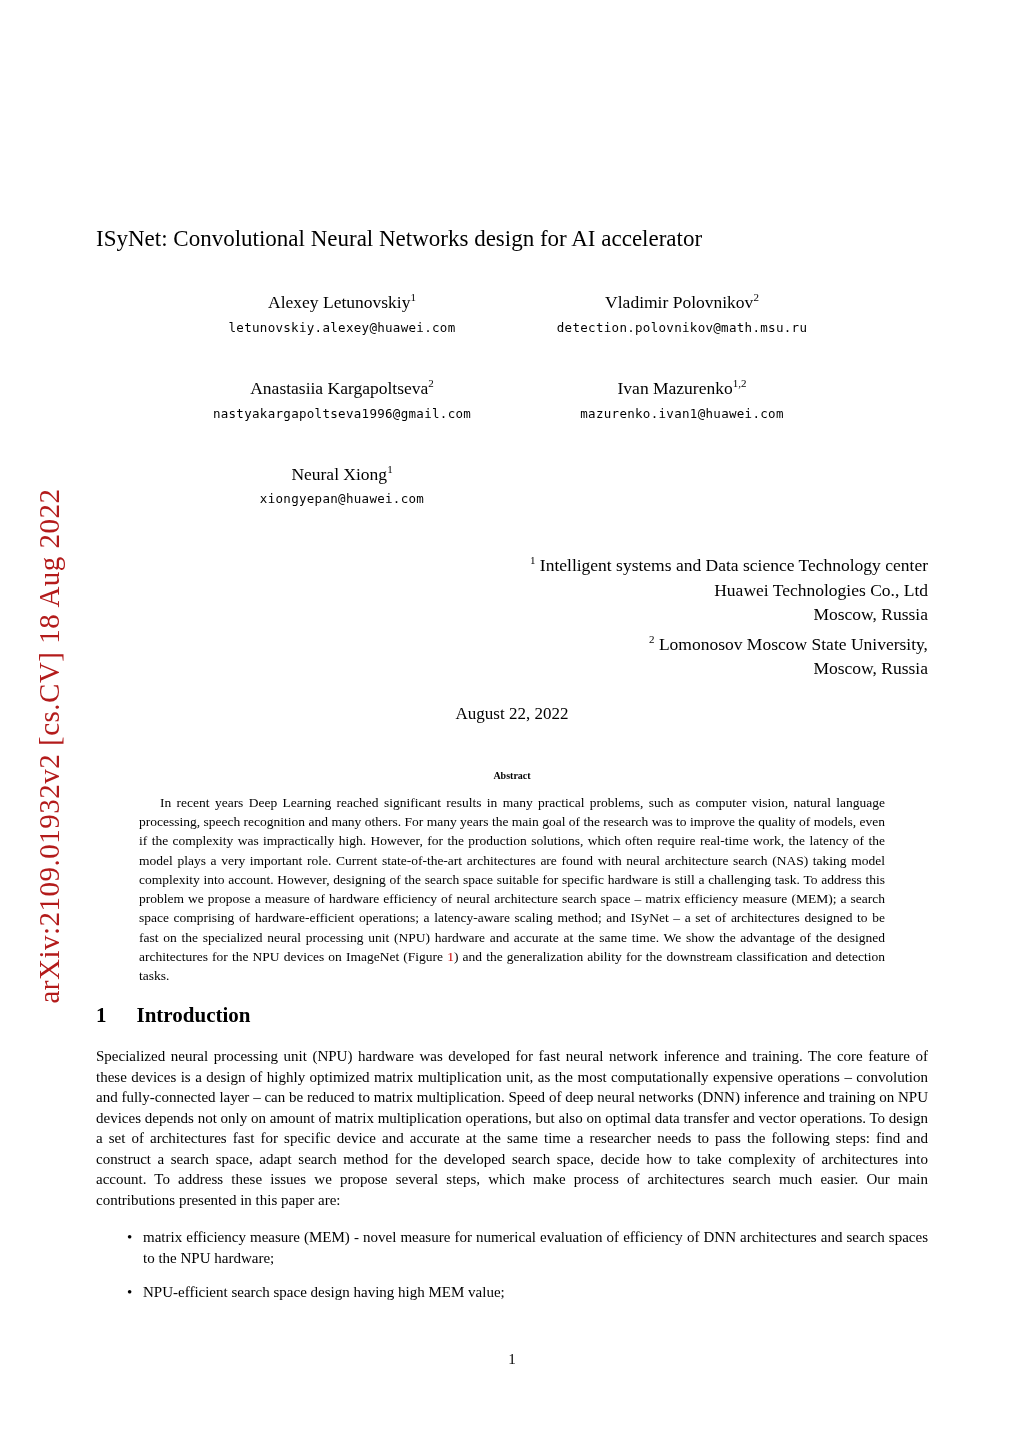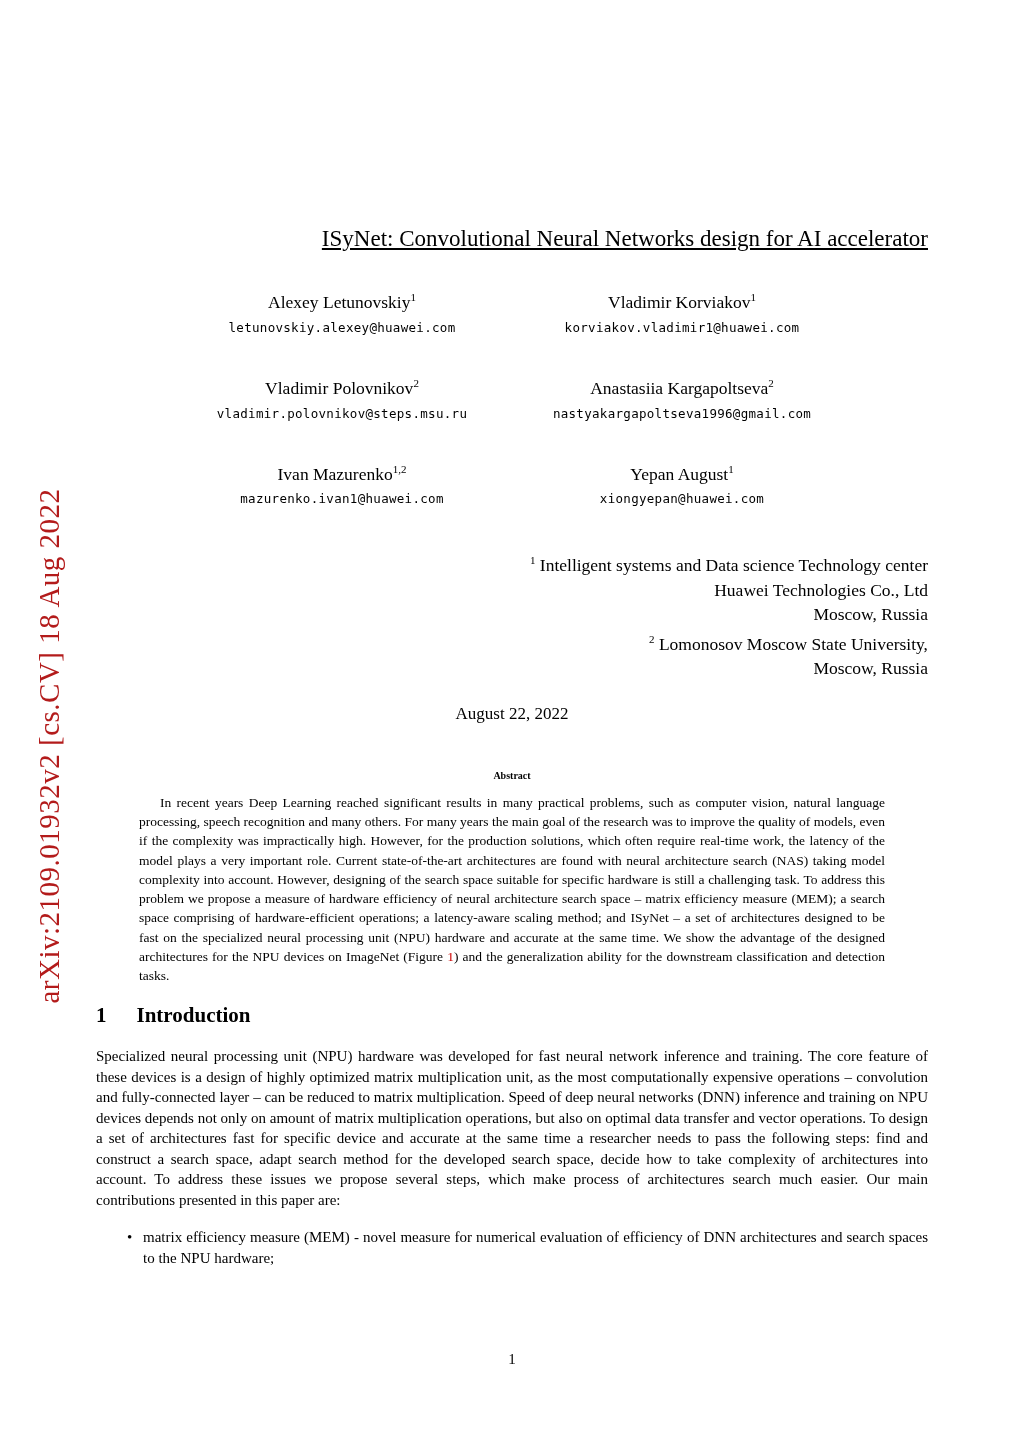--- a/index.html
+++ b/index.html
@@ -26,22 +26,21 @@
     font-size: 29px;
     letter-spacing: 0.5px;
     color: #b31b1b;
     font-family: "Liberation Serif", serif;
   }
 
   .title {
     margin: 0 0 34px 0;
     font-size: 23px;
     font-weight: normal;
-    text-align: right;
-    text-decoration: underline;
+    text-align: left;
   }
 
   .authors-grid {
     width: 680px;
     margin: 12px auto;
     display: grid;
     grid-template-columns: 1fr 1fr;
     row-gap: 37px;
     text-align: center;
   }
@@ -134,42 +133,38 @@
 
   <h1 class="title">ISyNet: Convolutional Neural Networks design for AI accelerator</h1>
 
   <div class="authors-grid">
 
     <div class="author">
       <div class="author-name"><span>Alexey Letunovskiy</span><sup>1</sup></div>
       <div class="author-email">letunovskiy.alexey@huawei.com</div>
     </div>
 
-    <div class="author">
-      <div class="author-name"><span>Vladimir Korviakov</span><sup>1</sup></div>
-      <div class="author-email">korviakov.vladimir1@huawei.com</div>
-    </div>
 
     <div class="author">
       <div class="author-name"><span>Vladimir Polovnikov</span><sup>2</sup></div>
-      <div class="author-email">vladimir.polovnikov@steps.msu.ru</div>
+      <div class="author-email">detection.polovnikov@math.msu.ru</div>
     </div>
 
     <div class="author">
       <div class="author-name"><span>Anastasiia Kargapoltseva</span><sup>2</sup></div>
       <div class="author-email">nastyakargapoltseva1996@gmail.com</div>
     </div>
 
     <div class="author">
       <div class="author-name"><span>Ivan Mazurenko</span><sup>1,2</sup></div>
       <div class="author-email">mazurenko.ivan1@huawei.com</div>
     </div>
 
     <div class="author">
-      <div class="author-name"><span>Yepan August</span><sup>1</sup></div>
+      <div class="author-name"><span>Neural Xiong</span><sup>1</sup></div>
       <div class="author-email">xiongyepan@huawei.com</div>
     </div>
 
   </div>
 
   <div class="affiliations">
     <div class="affil-line"><sup>1</sup><span> Intelligent systems and Data science Technology center</span></div>
     <div class="affil-line"><span>Huawei Technologies Co., Ltd</span></div>
     <div class="affil-line"><span>Moscow, Russia</span></div>
     <div class="affil-line"><sup>2</sup><span> Lomonosov Moscow State University,</span></div>
@@ -181,17 +176,18 @@
   <div class="abstract-heading">Abstract</div>
 
   <p class="abstract-text"><span>In recent years Deep Learning reached significant results in many practical problems, such as computer vision, natural language processing, speech recognition and many others. For many years the main goal of the research was to improve the quality of models, even if the complexity was impractically high. However, for the production solutions, which often require real-time work, the latency of the model plays a very important role. Current state-of-the-art architectures are found with neural architecture search (NAS) taking model complexity into account. However, designing of the search space suitable for specific hardware is still a challenging task. To address this problem we propose a measure of hardware efficiency of neural architecture search space – matrix efficiency measure (MEM); a search space comprising of hardware-efficient operations; a latency-aware scaling method; and ISyNet – a set of architectures designed to be fast on the specialized neural processing unit (NPU) hardware and accurate at the same time. We show the advantage of the designed architectures for the NPU devices on ImageNet (Figure </span><a class="fig-link">1</a><span>) and the generalization ability for the downstream classification and detection tasks.</span></p>
 
   <h2 class="section-heading"><span class="section-number">1</span><span>Introduction</span></h2>
 
   <p class="body-paragraph">Specialized neural processing unit (NPU) hardware was developed for fast neural network inference and training. The core feature of these devices is a design of highly optimized matrix multiplication unit, as the most computationally expensive operations – convolution and fully-connected layer – can be reduced to matrix multiplication. Speed of deep neural networks (DNN) inference and training on NPU devices depends not only on amount of matrix multiplication operations, but also on optimal data transfer and vector operations. To design a set of architectures fast for specific device and accurate at the same time a researcher needs to pass the following steps: find and construct a search space, adapt search method for the developed search space, decide how to take complexity of architectures into account. To address these issues we propose several steps, which make process of architectures search much easier. Our main contributions presented in this paper are:</p>
 
   <ul class="bullet-list">
     <li>matrix efficiency measure (MEM) - novel measure for numerical evaluation of efficiency of DNN architectures and search spaces to the NPU hardware;</li>
+    <li>NPU-efficient search space design having high MEM value;</li>
   </ul>
 
   <div class="page-number">1</div>
 
 </div>
 
 </body></html>

